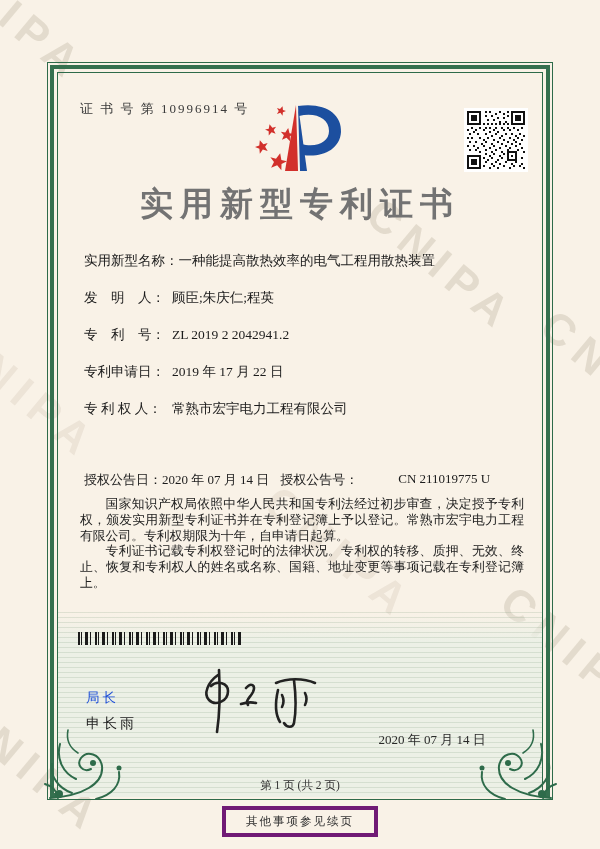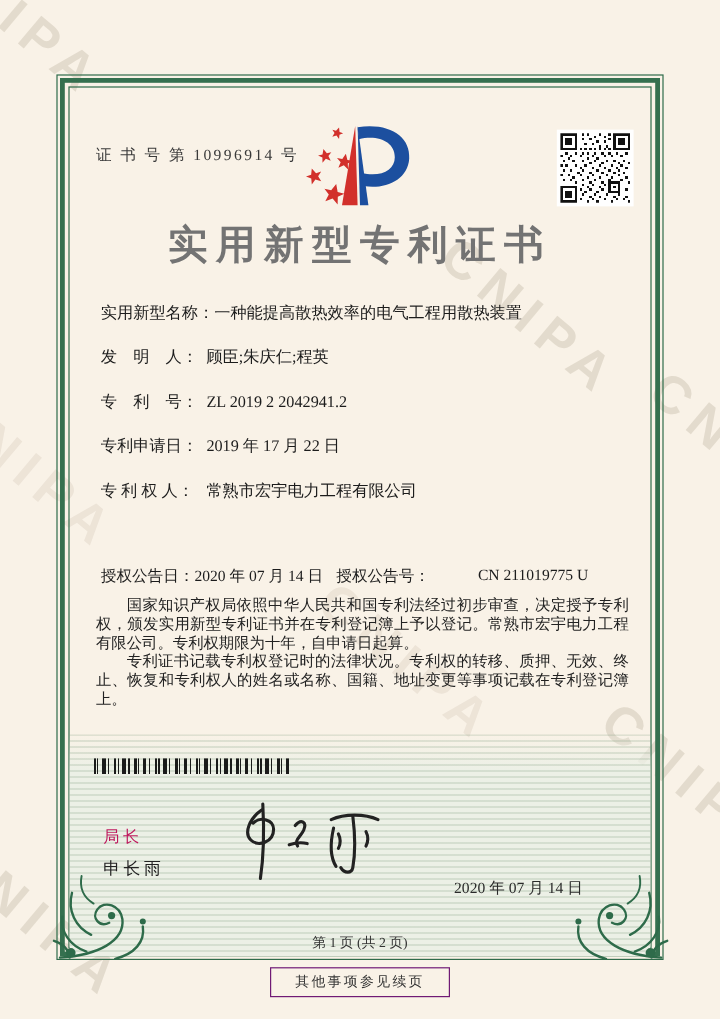--- a/index.html
+++ b/index.html
@@ -12,46 +12,46 @@
   .wm.faint{color:rgba(165,150,128,0.15);}
   
   .frame-outer{position:absolute;left:47px;top:62px;width:504px;height:736px;border:1px solid #2e6b4a;}
   .frame-band{position:absolute;inset:2px;border:4px solid #35704f;}
   .frame-inner{position:absolute;inset:3px;border:1px solid #2e6b4a;}
   
   .texture{position:absolute;left:58px;top:612px;width:484px;height:185px;
     background-image:
       repeating-linear-gradient(180deg, rgba(120,152,120,0.20) 0 1px, rgba(0,0,0,0) 1px 5px),
       linear-gradient(180deg, rgba(236,240,230,0) 0px, #ecf0e6 30px, #ecf0e6 100%);}
-  .certno{position:absolute;left:80px;top:100px;font-size:13px;letter-spacing:2px;color:#3a3a3a;margin-top:20px;}
+  .certno{position:absolute;left:80px;top:100px;font-size:13px;letter-spacing:2px;color:#3a3a3a;}
   .logo{position:absolute;left:247px;top:100px;}
   .qr{position:absolute;left:464px;top:108px;background:#fff;padding:3px;line-height:0;}
   .title{position:absolute;left:0;right:0;top:182px;text-align:center;font-size:33px;
          font-weight:bold;letter-spacing:7px;color:#737373;}
   .field{position:absolute;left:84px;width:440px;font-size:13.5px;display:flex;line-height:17px;}
   .flabel{flex:0 0 88px;white-space:nowrap;}
   .fvalue{flex:1;}
   .grant{position:absolute;left:84px;top:471px;width:440px;font-size:13px;display:flex;}
   .grant .pair{display:flex;}
   .grant .pair.right{margin-left:11px;gap:40px;}
   .legal{position:absolute;left:80px;top:497px;width:444px;font-size:12.8px;line-height:15.8px;
          text-align:justify;color:#222;}
   .legal p{margin:0;text-indent:2em;}
   .barcode{position:absolute;left:78px;top:632px;width:164px;height:13px;
     background:repeating-linear-gradient(90deg,#1b1b1b 0 2px,rgba(0,0,0,0) 2px 3px,
       #1b1b1b 3px 4px,rgba(0,0,0,0) 4px 7px,#1b1b1b 7px 10px,rgba(0,0,0,0) 10px 12px,
       #1b1b1b 12px 13px,rgba(0,0,0,0) 13px 17px);}
-  .sig-title{position:absolute;left:86px;top:689px;font-size:13.5px;letter-spacing:3px;color:#be185d;}
+  .sig-title{position:absolute;left:86px;top:689px;font-size:13.5px;letter-spacing:3px;color:#1d4ed8;}
   .sig-name{position:absolute;left:86px;top:715px;font-size:14px;letter-spacing:3px;color:#222;}
   .signature{position:absolute;left:188px;top:668px;}
   .issue-date{position:absolute;left:352px;top:731px;width:160px;text-align:center;
               font-size:13px;color:#2a2a2a;}
   .pageinfo{position:absolute;left:0;right:0;top:778px;text-align:center;font-size:11.5px;color:#333;}
   .footnote{position:absolute;left:50%;transform:translateX(-50%);top:806px;
-            border:1px solid #701a75;padding:4px 20px;font-size:11.5px;letter-spacing:2px;color:#333;}
+            border:4px solid #701a75;padding:4px 20px;font-size:11.5px;letter-spacing:2px;color:#333;}
   .ornament{position:absolute;pointer-events:none;}
   .ornament.left{left:42px;top:706px;}
   .ornament.right{left:463px;top:706px;transform:scaleX(-1);}
 </style>
 </head>
 <body>
 
 <div class="page">
 
   <div class="wm" style="left:-78px;top:-10px;">CNIPA</div>

